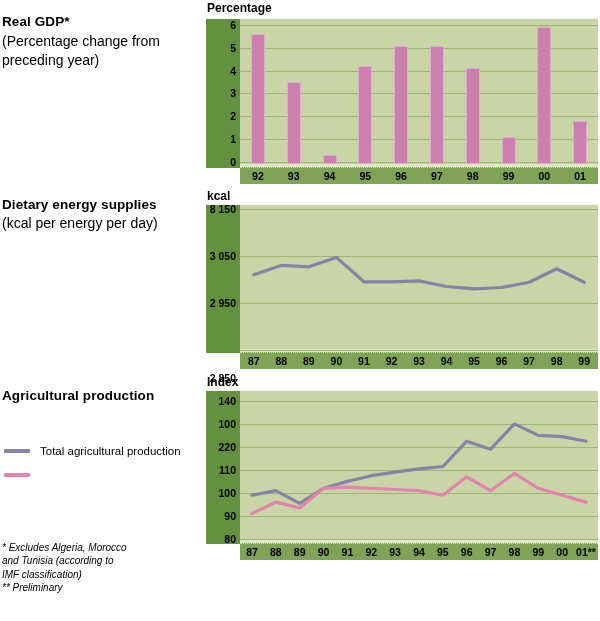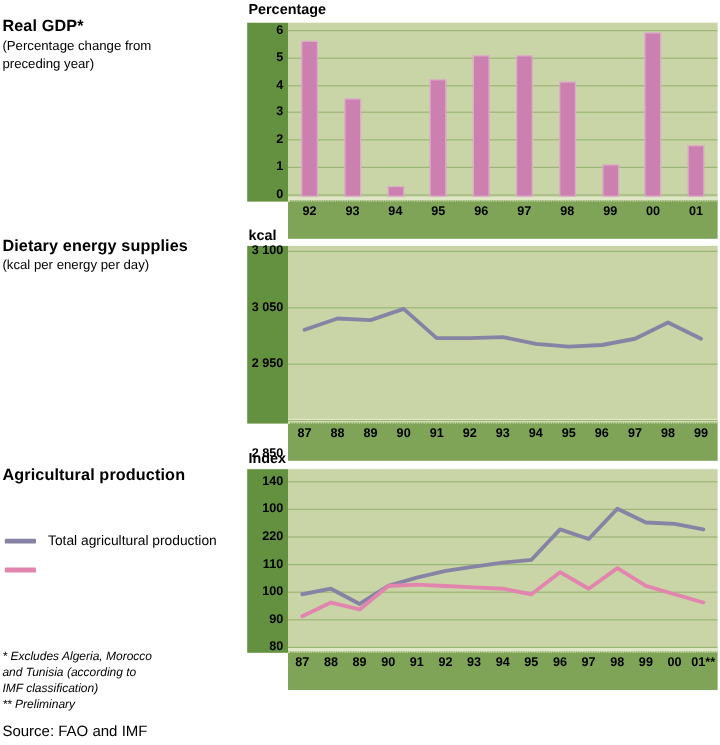--- a/index.html
+++ b/index.html
@@ -2,31 +2,31 @@
 <html><head>
 <meta charset="utf-8">
 <style>
   html,body{margin:0;padding:0;background:#fff;}
   #page{
     position:relative;width:600px;height:621px;background:#fff;
     font-family:"Liberation Sans",sans-serif;color:#000;overflow:hidden;
     --band:#649140;--xband:#7fa458;--plot:#c9d5a7;--strip:#dfe7c7;--grid:#9db577;
   }
   .heading{position:absolute;font-size:13.5px;font-weight:700;letter-spacing:.1px;}
-  .subheading{position:absolute;font-size:11px;line-height:1.35;white-space:pre-line;}
+  .subheading{position:absolute;font-size:14px;line-height:1.35;white-space:pre-line;}
   .chart-title{position:absolute;font-size:12px;font-weight:700;}
   .chart-box{position:absolute;border-top:1px dotted #eef3df;}
   .yband{position:absolute;left:0;top:0;bottom:0;width:34px;background:var(--band);}
   .ytick{position:absolute;right:4px;height:16px;line-height:16px;font-size:10.5px;font-weight:700;white-space:nowrap;}
   .plot{position:absolute;left:34px;top:0;bottom:0;right:0;background:var(--plot);overflow:hidden;}
   .gridline{position:absolute;left:0;right:0;height:1px;background:var(--grid);}
   .strip{position:absolute;left:0;right:0;bottom:0;height:4px;background:var(--strip);}
   .bar{position:absolute;width:14px;box-sizing:border-box;border:1px solid rgba(255,255,255,.35);}
   svg.lines{position:absolute;left:0;top:0;}
-  .xband{position:absolute;height:32px;background:var(--xband);display:flex;border-top:1px dotted #cfdcae;box-sizing:border-box;}
+  .xband{position:absolute;height:17px;background:var(--xband);display:flex;border-top:1px dotted #cfdcae;box-sizing:border-box;justify-content:center;}
   .xtick{flex:1;text-align:center;font-size:10.5px;font-weight:700;line-height:16px;white-space:nowrap;}
   .legend-row{position:absolute;left:4px;display:flex;align-items:center;height:16px;}
   .swatch{display:inline-block;width:26px;height:4px;margin-right:10px;border-radius:1px;}
   .legend-label{font-size:11.5px;}
   .footnotes{position:absolute;font-size:10px;font-style:italic;line-height:1.33;white-space:pre-line;}
   .source{position:absolute;font-size:12.5px;}
 </style>
 </head>
 <body>
 
@@ -46,21 +46,20 @@
     <span class="legend-label">Total agricultural production</span>
   </div>
   <div class="legend-row" style="top:467px">
     <span class="swatch" style="background: rgb(226, 133, 174);"></span>
   </div>
 
   <div class="footnotes" style="left:2px;top:541px">* Excludes Algeria, Morocco
 and Tunisia (according to
 IMF classification)
 ** Preliminary</div>
-  <div class="source" style="left:2px;top:602px">Source: FAO and IMF</div>
 
   <div class="chart-title" style="left:207px;top:1px">Percentage</div>
   <div class="chart-box" id="box0" style="left:206px;top:18px;width:392px;height:149px">
     <div class="yband">
         <div class="ytick" style="top: -2.1px;">6</div>
         <div class="ytick" style="top: 20.8px;">5</div>
         <div class="ytick" style="top: 43.6px;">4</div>
         <div class="ytick" style="top: 66.4px;">3</div>
         <div class="ytick" style="top: 89.2px;">2</div>
         <div class="ytick" style="top: 112px;">1</div>
@@ -96,21 +95,21 @@
       <span class="xtick">97</span>
       <span class="xtick">98</span>
       <span class="xtick">99</span>
       <span class="xtick">00</span>
       <span class="xtick">01</span>
     </div>
 
   <div class="chart-title" style="left:207px;top:189px">kcal</div>
   <div class="chart-box" id="box1" style="left:206px;top:204px;width:392px;height:148px">
     <div class="yband">
-        <div class="ytick" style="top: -4px;">3 100</div>
+        <div class="ytick" style="top: -4px;">8 150</div>
         <div class="ytick" style="top: 43px;">3 050</div>
         <div class="ytick" style="top: 90px;">2 950</div>
         <div class="ytick" style="top: 137px; margin-top: 28px;">2 850</div>
       </div>
     <div class="plot">
         <div class="strip"></div>
         <div class="gridline" style="top: 4px;"></div>
         <div class="gridline" style="top: 51px;"></div>
         <div class="gridline" style="top: 98px;"></div>
         <div class="gridline" style="top: 145px;"></div>

